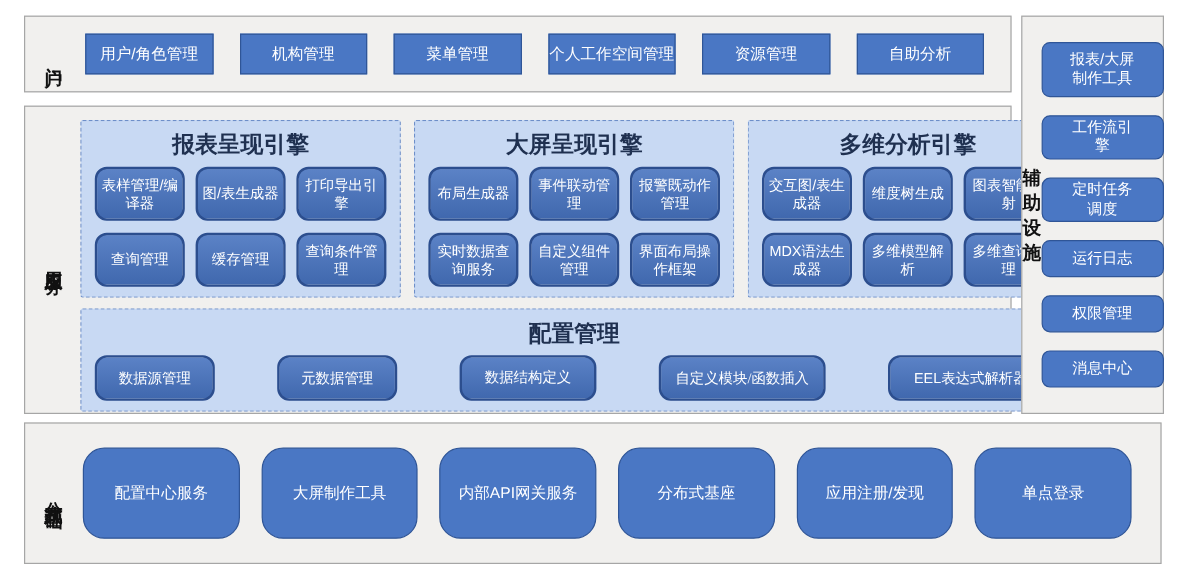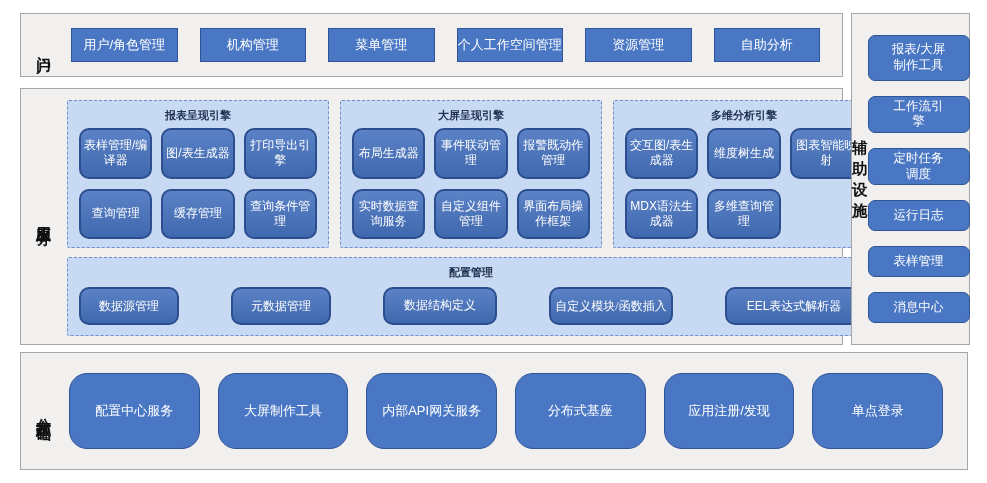--- a/index.html
+++ b/index.html
@@ -38,34 +38,34 @@
 
   
   .app-content { flex:1; display:flex; flex-direction:column; padding:11px 6px 8px 2px; }
   .engines { display:flex; gap:11px; flex:0 0 148px; }
   .panel {
     flex:1; background:#c8d9f3;
     border:1.6px dashed #6e8fc9; border-radius:2px;
     display:flex; flex-direction:column; padding:4px 11px 8px 11px;
   }
   .panel-title {
-    text-align:center; font-size:11px; font-weight:600; color:#1f3050;
+    text-align:center; font-size:19px; font-weight:600; color:#1f3050;
     padding:3px 0 5px 0; flex:0 0 auto;
   }
   .engine-grid { flex:1; display:grid; grid-template-columns:1fr 1fr 1fr; grid-template-rows:1fr 1fr; gap:10px 9px; }
   .node.inner {
     background:linear-gradient(180deg,#5b82c6 0%, #4068ae 100%);
     border:2px solid #2c4e8e;
     border-radius:10px;
     font-size:12px; padding:2px 3px;
   }
   .config-panel { margin-top:9px; flex:1; }
   .config-row { flex:1; display:flex; align-items:center; justify-content:center; gap:52px; }
   .config-row .node.inner { height:38px; }
-  .cw1 { width:100px; } .cw2 { width:100px; } .cw3 { width:114px;font-family:Liberation Mono, monospace; } .cw4 { width:124px;font-family:Liberation Serif, serif; } .cw5 { width:138px; }
+  .cw1 { width:100px; } .cw2 { width:100px; } .cw3 { width:114px;font-family:Liberation Mono, monospace; } .cw4 { width:139px;font-family:Liberation Serif, serif; } .cw5 { width:138px; }
 
   
   .aux-title { font-size:15.5px; font-weight:700; color:#111111; margin:11px 0 10px 0; text-align:center; }
   .aux-col { display:flex; flex-direction:column; gap:15px; align-items:center; }
   .aux-col .node { width:102px; min-height:31px; font-size:12.5px; border-radius:7px; padding:2px 20px; }
   .aux-col .node.tall { min-height:46px; }
 
   
   .found-row { flex:1; display:flex; align-items:center; gap:18px; padding:0 24px 0 4px; }
   .found-row .node { flex:1; height:76px; border-radius:18px; border-width:1.5px; font-size:13px; }
@@ -116,20 +116,21 @@
           </div>
         </div>
 
         <div class="panel">
           <div class="panel-title">多维分析引擎</div>
           <div class="engine-grid">
             <div class="node inner">交互图/表生成器</div>
             <div class="node inner">维度树生成</div>
             <div class="node inner">图表智能映射</div>
             <div class="node inner">MDX语法生成器</div>
+            <div class="node inner">多维模型解析</div>
             <div class="node inner">多维查询管理</div>
           </div>
         </div>
 
       </div>
 
       <div class="panel config-panel">
         <div class="panel-title">配置管理</div>
         <div class="config-row">
           <div class="node inner cw1">数据源管理</div>
@@ -142,21 +143,21 @@
     </div>
   </div>
 
   <div class="section sec-aux">
     <div class="aux-title">辅助设施</div>
     <div class="aux-col">
       <div class="node tall">报表/大屏制作工具</div>
       <div class="node">工作流引擎</div>
       <div class="node">定时任务调度</div>
       <div class="node">运行日志</div>
-      <div class="node">表样管理</div>
+      <div class="node">权限管理</div>
       <div class="node">消息中心</div>
     </div>
   </div>
 
   <div class="section sec-found">
     <div class="vlabel">分布式基础</div>
     <div class="found-row">
       <div class="node">配置中心服务</div>
       <div class="node">大屏制作工具</div>
       <div class="node">内部API网关服务</div>

